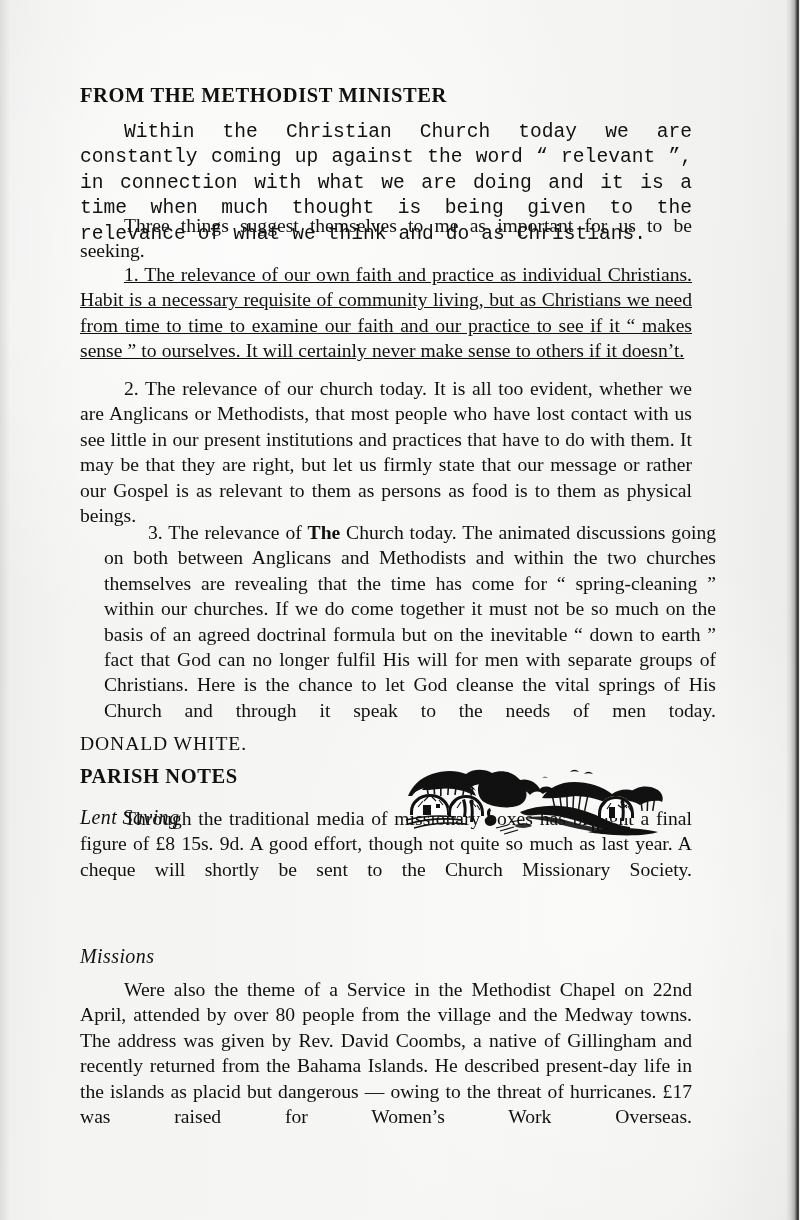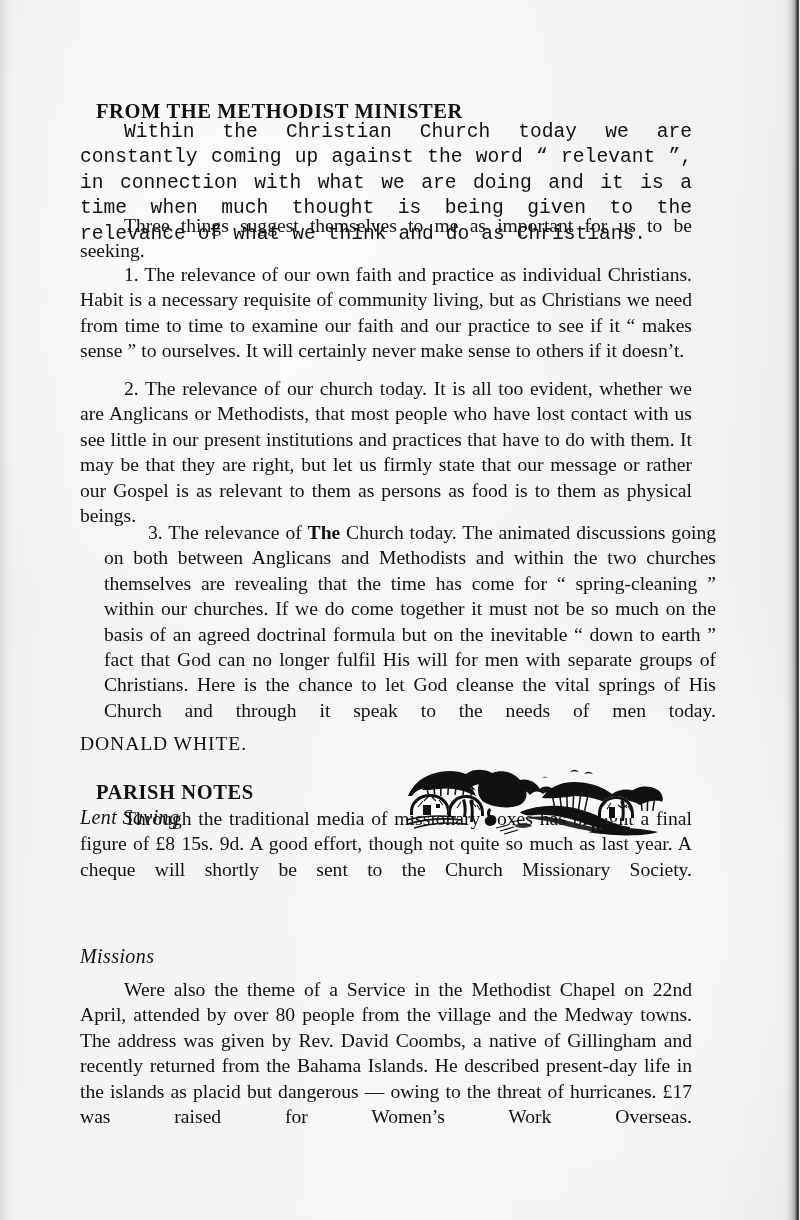--- a/index.html
+++ b/index.html
@@ -56,21 +56,21 @@
     position: absolute;
     left: 80px;
     top: 0;
     width: 612px;
   }
 
   h1.section-head {
     font-size: 20.5px;
     font-weight: bold;
     letter-spacing: 0.6px;
-    margin: 16px;
+    margin: 0;
     padding: 0;
     line-height: 1.1;
   }
 
   #heading-main { position: absolute; left: 0; top: 84px; }
   #heading-parish { position: absolute; left: 0; top: 765px; }
 
   .subhead {
     position: absolute;
     font-style: italic;
@@ -97,21 +97,21 @@
     hyphens: none;
   }
   p.body.last-line-left::after {
     content: "";
     display: inline-block;
     width: 100%;
   }
 
   #para-1 { top: 120px; font-family: Liberation Mono, monospace; }
   #para-2 { top: 213px; }
-  #para-3 { top: 262px; }
+  #para-3 { top: 262px; text-decoration: underline; }
   #para-4 { top: 376px; }
   #para-5 { top: 520px; margin-left: 24px; }
   #para-lent { top: 806px; }
   #para-missions { top: 977px; }
 
   .signature {
     position: absolute;
     left: 0;
     top: 733px;
     width: 612px;

